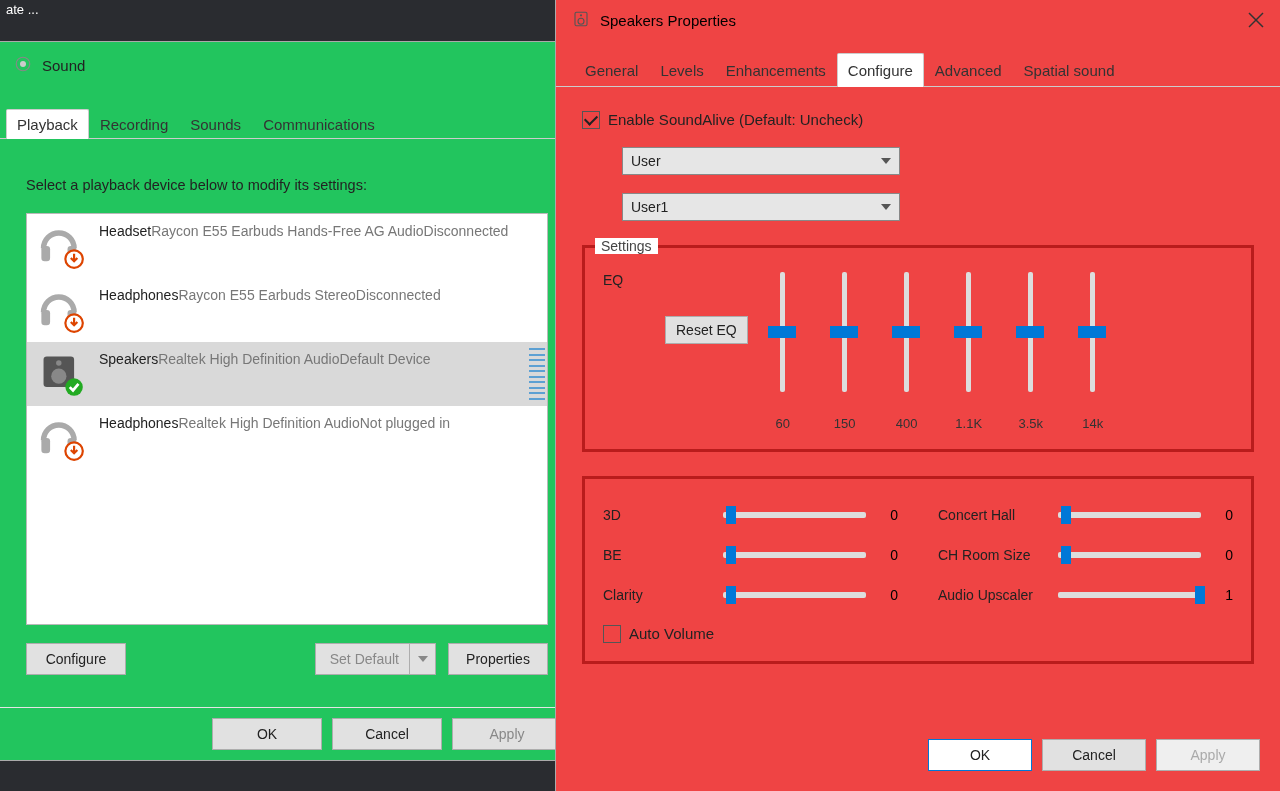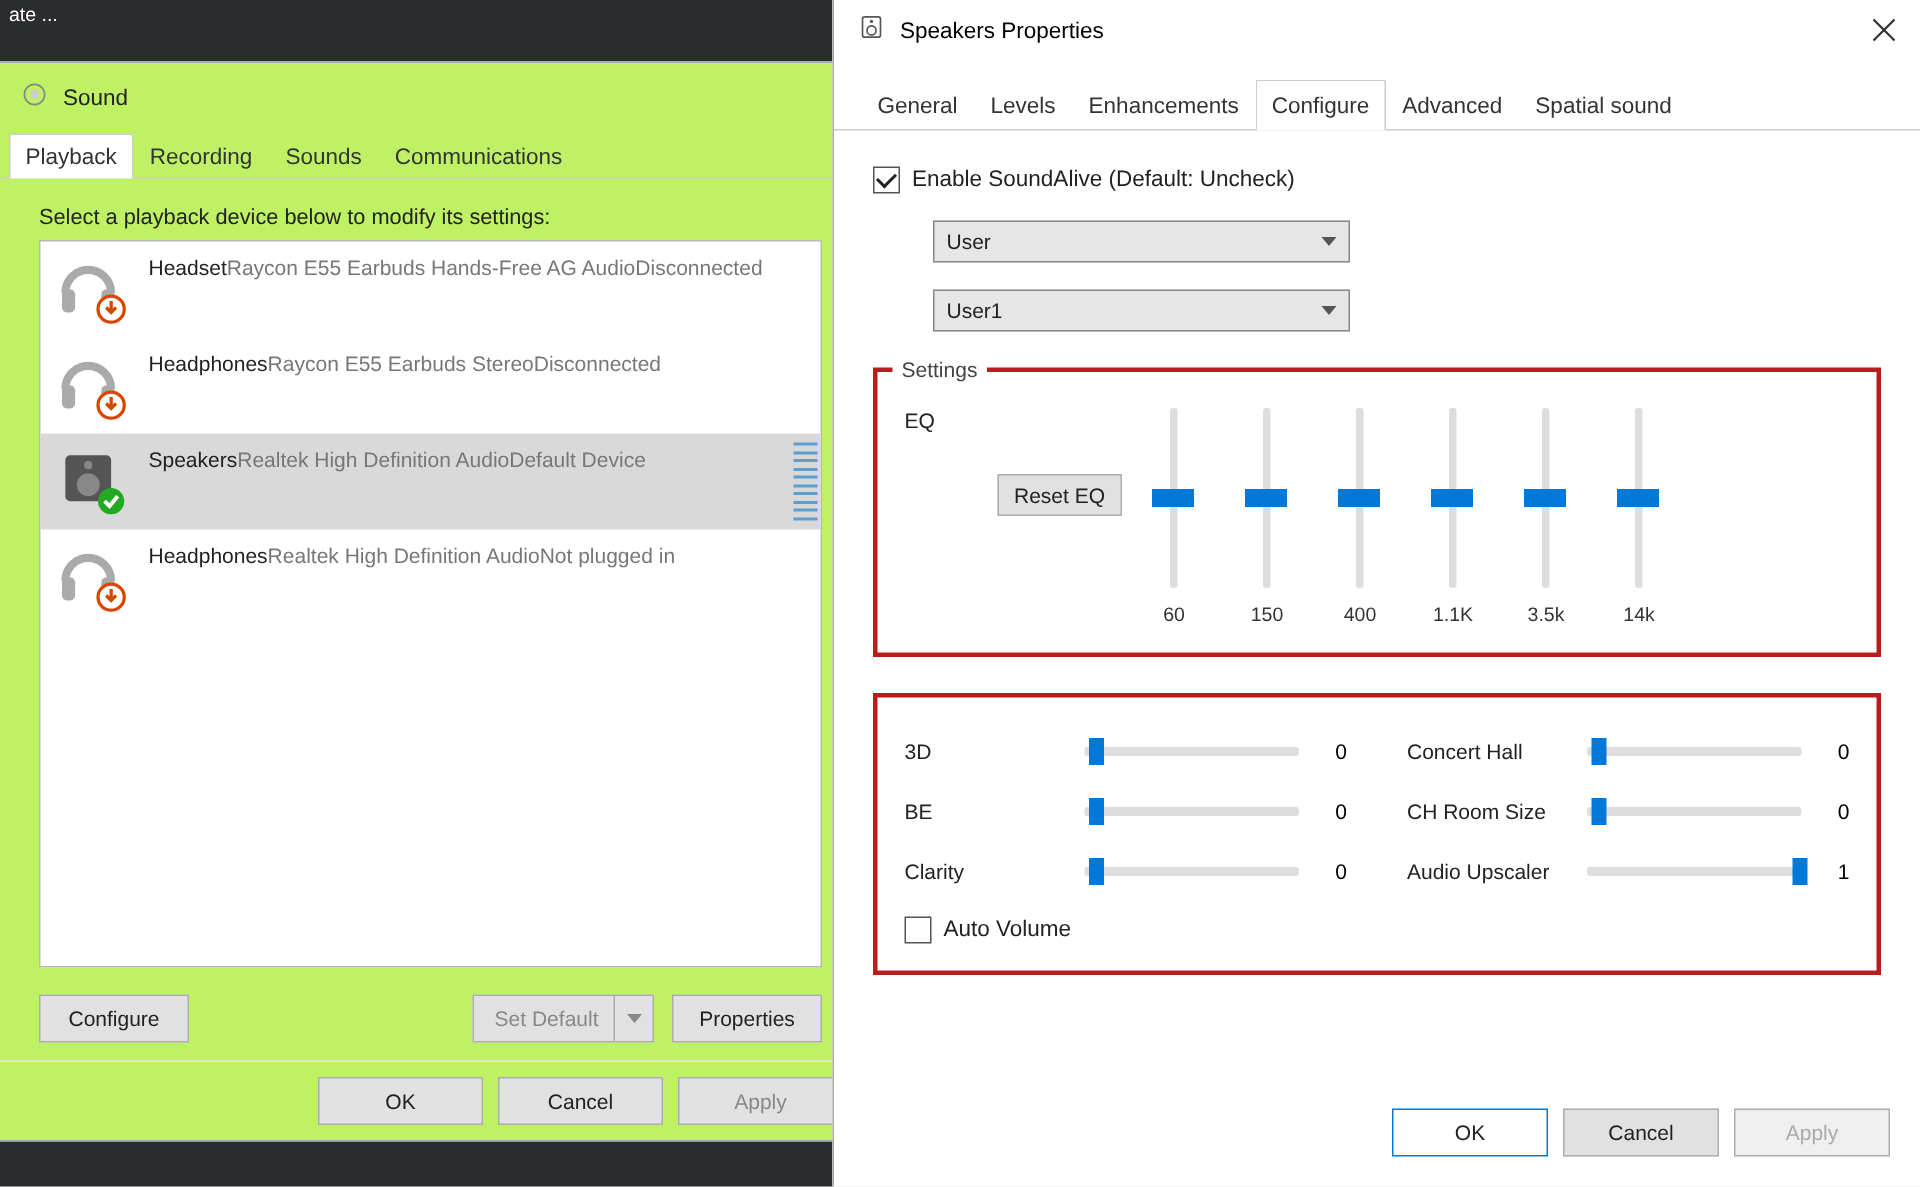--- a/index.html
+++ b/index.html
@@ -3,47 +3,47 @@
 <meta charset="utf-8">
 <style>
 * { box-sizing: border-box; font-family: "Segoe UI", sans-serif; }
 body { margin: 0; width: 1280px; height: 791px; background: #e0e0e0; position: relative; overflow: hidden; }
 
 
 .backdrop-top { position: absolute; top: 0; left: 0; width: 555px; height: 41px; background: #2a2c30; color: #fff; font-size: 13px; padding: 2px 6px; }
 .backdrop-bottom { position: absolute; bottom:0; left:0; width:555px; height:31px; background:#2a2c30; }
 
 
-.sound-window { position: absolute; left: 0; top: 41px; width: 575px; height: 720px; background: #bef264; border: 1px solid #aaa; border-left:none; display:flex; flex-direction:column; }
+.sound-window { position: absolute; left: 0; top: 41px; width: 575px; height: 720px; background: #22c55e; border: 1px solid #aaa; border-left:none; display:flex; flex-direction:column;gap:20px; }
 .sound-title { height:46px; display:flex; align-items:center; padding:0 14px; font-size:15px; color:#222; gap:10px; }
 .sound-title svg { width:18px; height:18px; }
 .tabs-row { display:flex; border-bottom:1px solid #ccc; padding:0 6px; }
 .tab { padding: 6px 10px; font-size:15px; color:#333; border:1px solid transparent; border-bottom:none; cursor:pointer; position:relative; top:1px; }
 .tab.active { border-color:#ccc; background:#fff; border-top-left-radius:2px; border-top-right-radius:2px; }
 .sound-body { padding:18px 26px 12px 26px; flex:1; display:flex; flex-direction:column; }
-.instruction { font-size:14.5px; color:#222; margin-bottom:7px; }
+.instruction { font-size:14.5px; color:#222; margin-bottom:20px; }
 .device-list { border:1px solid #b9b9b9; flex:1; background:#fff; overflow:hidden; }
 .device { display:flex; gap:14px; padding:8px 10px; align-items:flex-start; }
 .device.selected { background:#d9d9d9; }
 .device-icon { width:48px; height:48px; position:relative; flex-shrink:0; }
 .device-text { display:flex; flex-direction:row; font-size:14px; line-height:1.35;align-items:center; }
 .device-name { color:#222; }
 .device-sub { color:#777; }
 .sel-bars { position:absolute; right:0; top:0; bottom:0; width:20px; display:flex; flex-direction:column; justify-content:space-between; padding:6px 2px; }
 .sel-bars span { height:2px; background:#5ca0d3; display:block; }
 
 .sound-btn-row { display:flex; gap:18px; margin-top:18px; justify-content:space-between; }
 .btn { height:32px; min-width:100px; background:#e1e1e1; border:1px solid #adadad; font-size:14px; color:#222; padding:0 16px; cursor:pointer; }
 .btn.disabled { color:#888; }
 .btn.split { display:inline-flex; align-items:center; padding:0 0 0 14px; }
 .btn.split .arrow { border-left:1px solid #adadad; height:100%; width:26px; display:flex; align-items:center; justify-content:center; margin-left:10px; }
 .dialog-btns { display:flex; gap:10px; justify-content:flex-end; padding:10px 12px; border-top:1px solid #e5e5e5; }
 
 
-.props-window { position:absolute; left:555px; top:0; width:725px; height:791px; background:#ffffff; border-left:1px solid #aaa; display:flex; flex-direction:column; }
+.props-window { position:absolute; left:555px; top:0; width:725px; height:791px; background:#ef4444; border-left:1px solid #aaa; display:flex; flex-direction:column; }
 .props-title { height:40px; display:flex; align-items:center; justify-content:space-between; padding:0 16px; font-size:15px; }
 .props-title-left { display:flex; align-items:center; gap:10px; }
 .close-x { width:16px; height:16px; cursor:pointer; }
 .props-tabs { display:flex; padding:12px 18px 0 18px; border-bottom:1px solid #ccc; }
 .props-tabs .tab { padding:8px 10px; }
 .props-body { padding:24px 26px 10px 26px; flex:1; display:flex; flex-direction:column; overflow:hidden; }
 
 .chk-row { display:flex; align-items:flex-start; gap:8px; font-size:15px; color:#222; margin-bottom:14px; }
 .chk { width:18px; height:18px; border:1px solid #555; display:inline-flex; align-items:center; justify-content:center; cursor:pointer; }
 .chk.checked::after { content:""; width:10px; height:6px; border-left:2px solid #222; border-bottom:2px solid #222; transform:rotate(-45deg) translate(1px,-1px); }
@@ -52,21 +52,21 @@
 .combo .caret { width:0; height:0; border-left:5px solid transparent; border-right:5px solid transparent; border-top:6px solid #555; }
 
 .fieldset { border:3px solid #b91c1c; position:relative; padding:24px 18px 18px 18px; margin-top:10px; }
 .fieldset-label { position:absolute; top:-10px; left:10px; background:#fff; padding:0 6px; font-size:14px; color:#444; }
 
 .eq-row { display:flex; align-items:flex-start; gap:22px; }
 .eq-label { font-size:14px; color:#222; width:40px; }
 .eq-controls { display:flex; gap:18px; align-items:flex-start; }
 .eq-reset-wrap { padding-top:44px; }
 .eq-sliders { display:flex; gap:28px; }
-.vslider { width:34px; display:flex; flex-direction:column; align-items:center; }
+.vslider { width:34px; display:flex; flex-direction:column; align-items:center;gap:14px; }
 .vslider-track { width:5px; height:120px; background:#ddd; position:relative; border-radius:2px; }
 .vslider-thumb { position:absolute; left:-12px; width:28px; height:12px; background:#0078d7; top:50%; transform:translateY(-50%); cursor:pointer; }
 .vslider-lbl { font-size:13px; color:#333; margin-top:10px; white-space:nowrap; }
 
 .effects-grid { display:grid; grid-template-columns: 1fr 1fr; gap:24px 40px; margin-top:4px; }
 .effect-row { display:flex; align-items:center; gap:12px; }
 .effect-label { width:108px; font-size:14px; color:#222; }
 .hslider { flex:1; height:6px; background:#ddd; position:relative; border-radius:2px; }
 .hslider-thumb { position:absolute; top:-6px; width:10px; height:18px; background:#0078d7; cursor:pointer; }
 .effect-val { width:20px; text-align:right; font-size:14px; }

